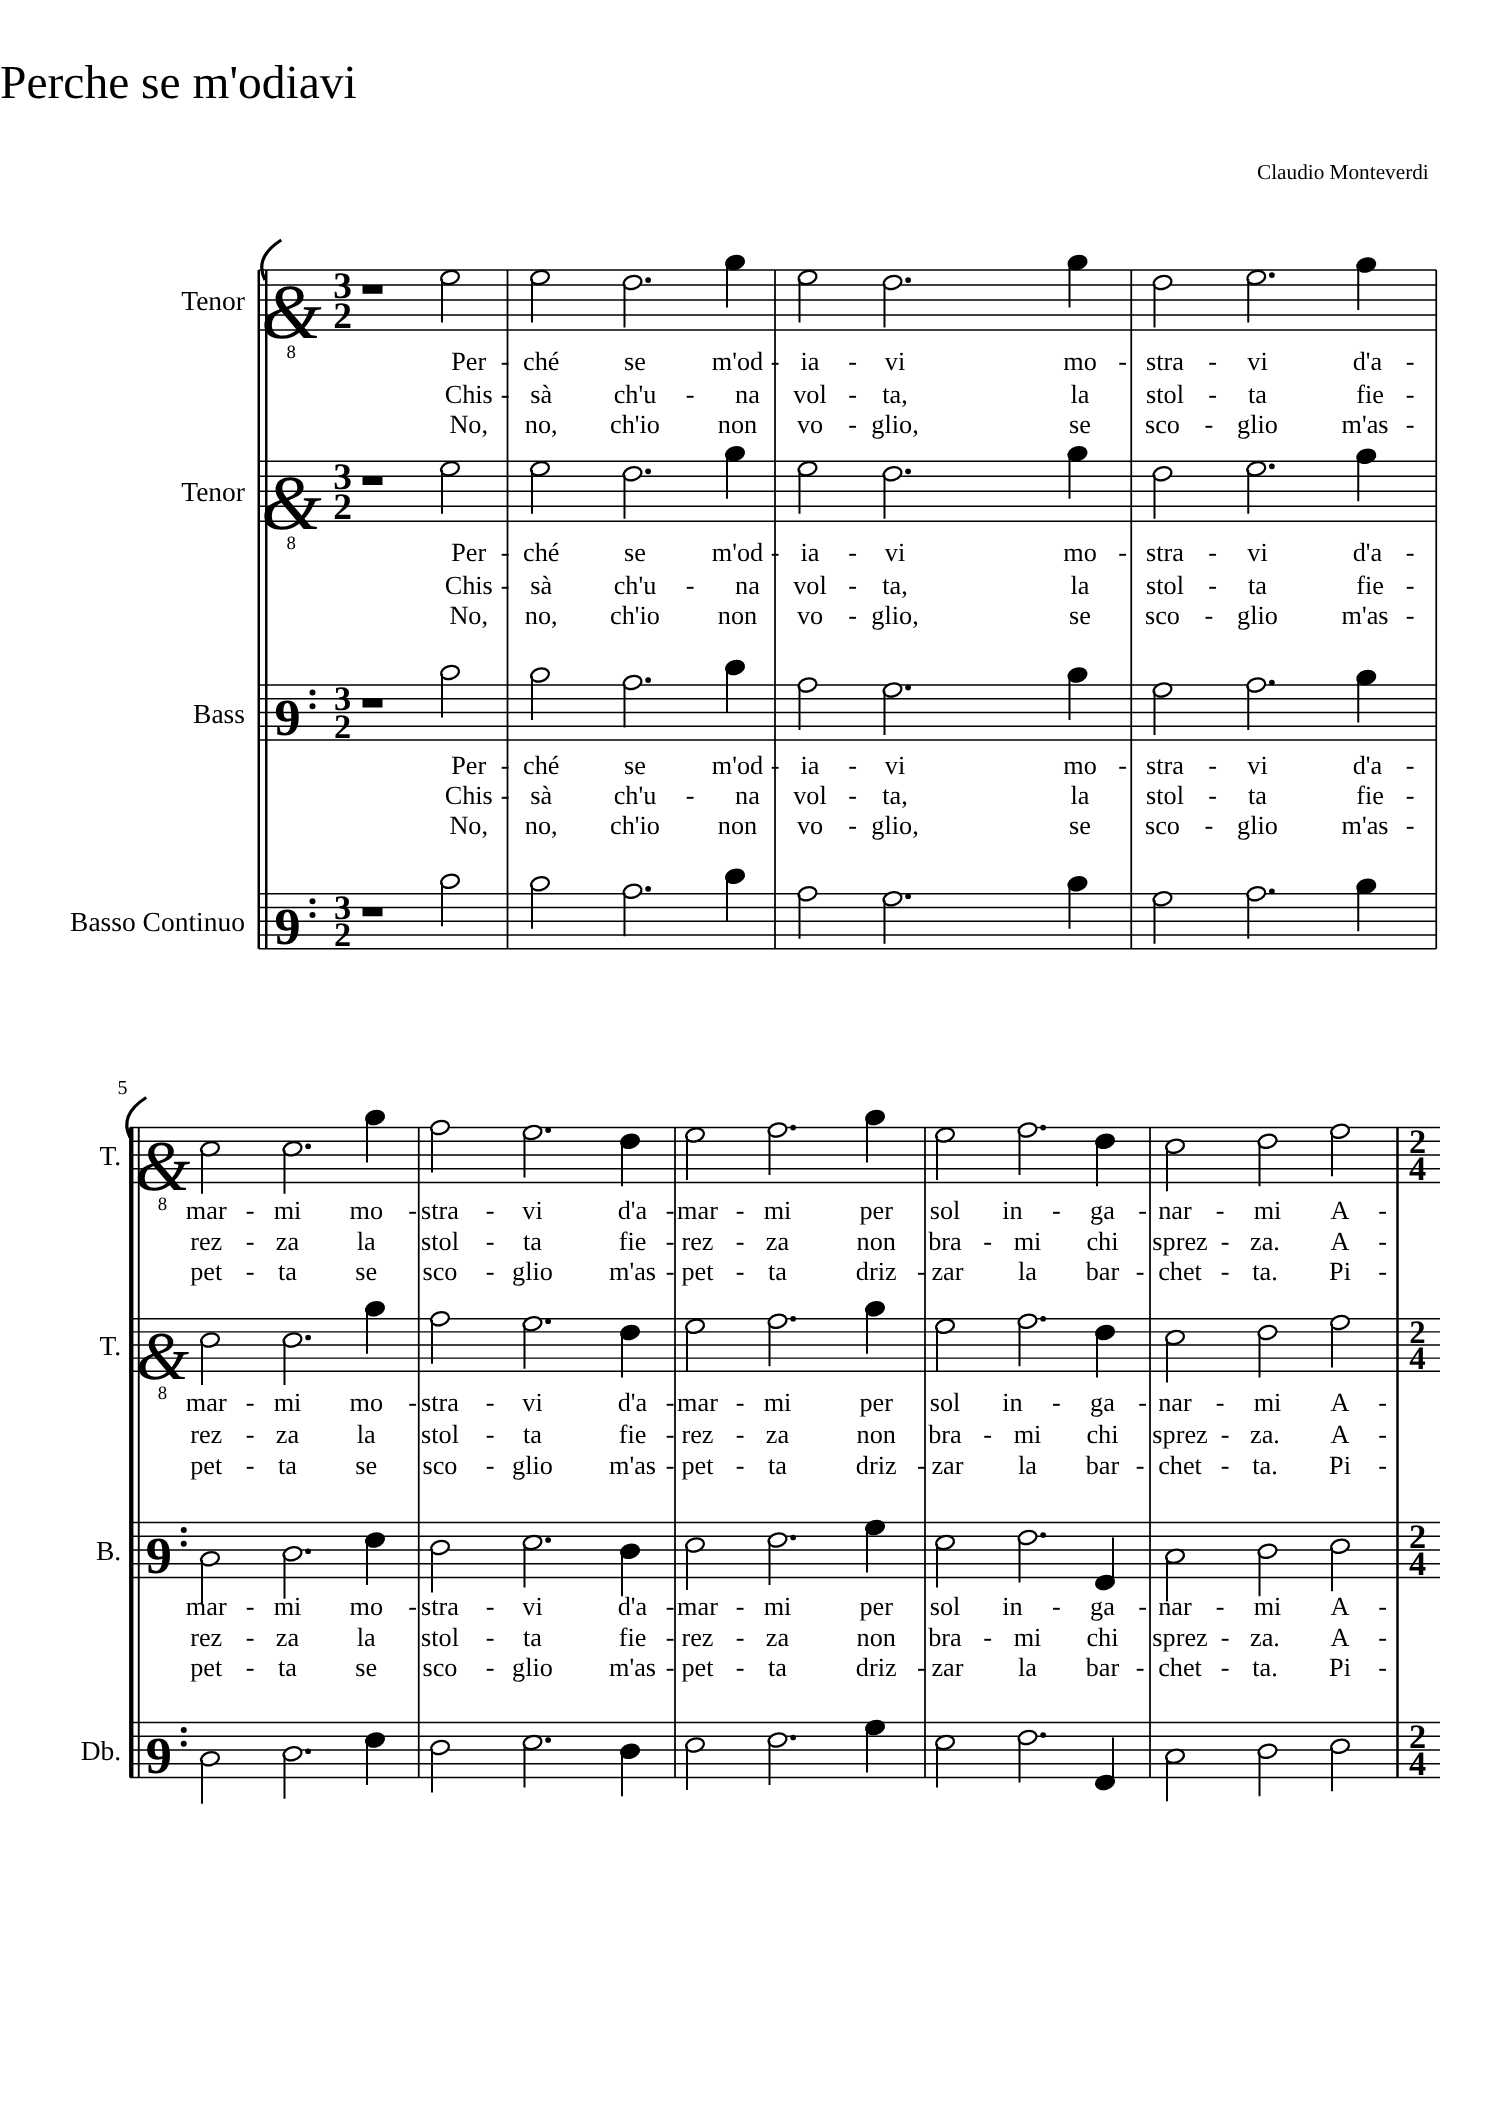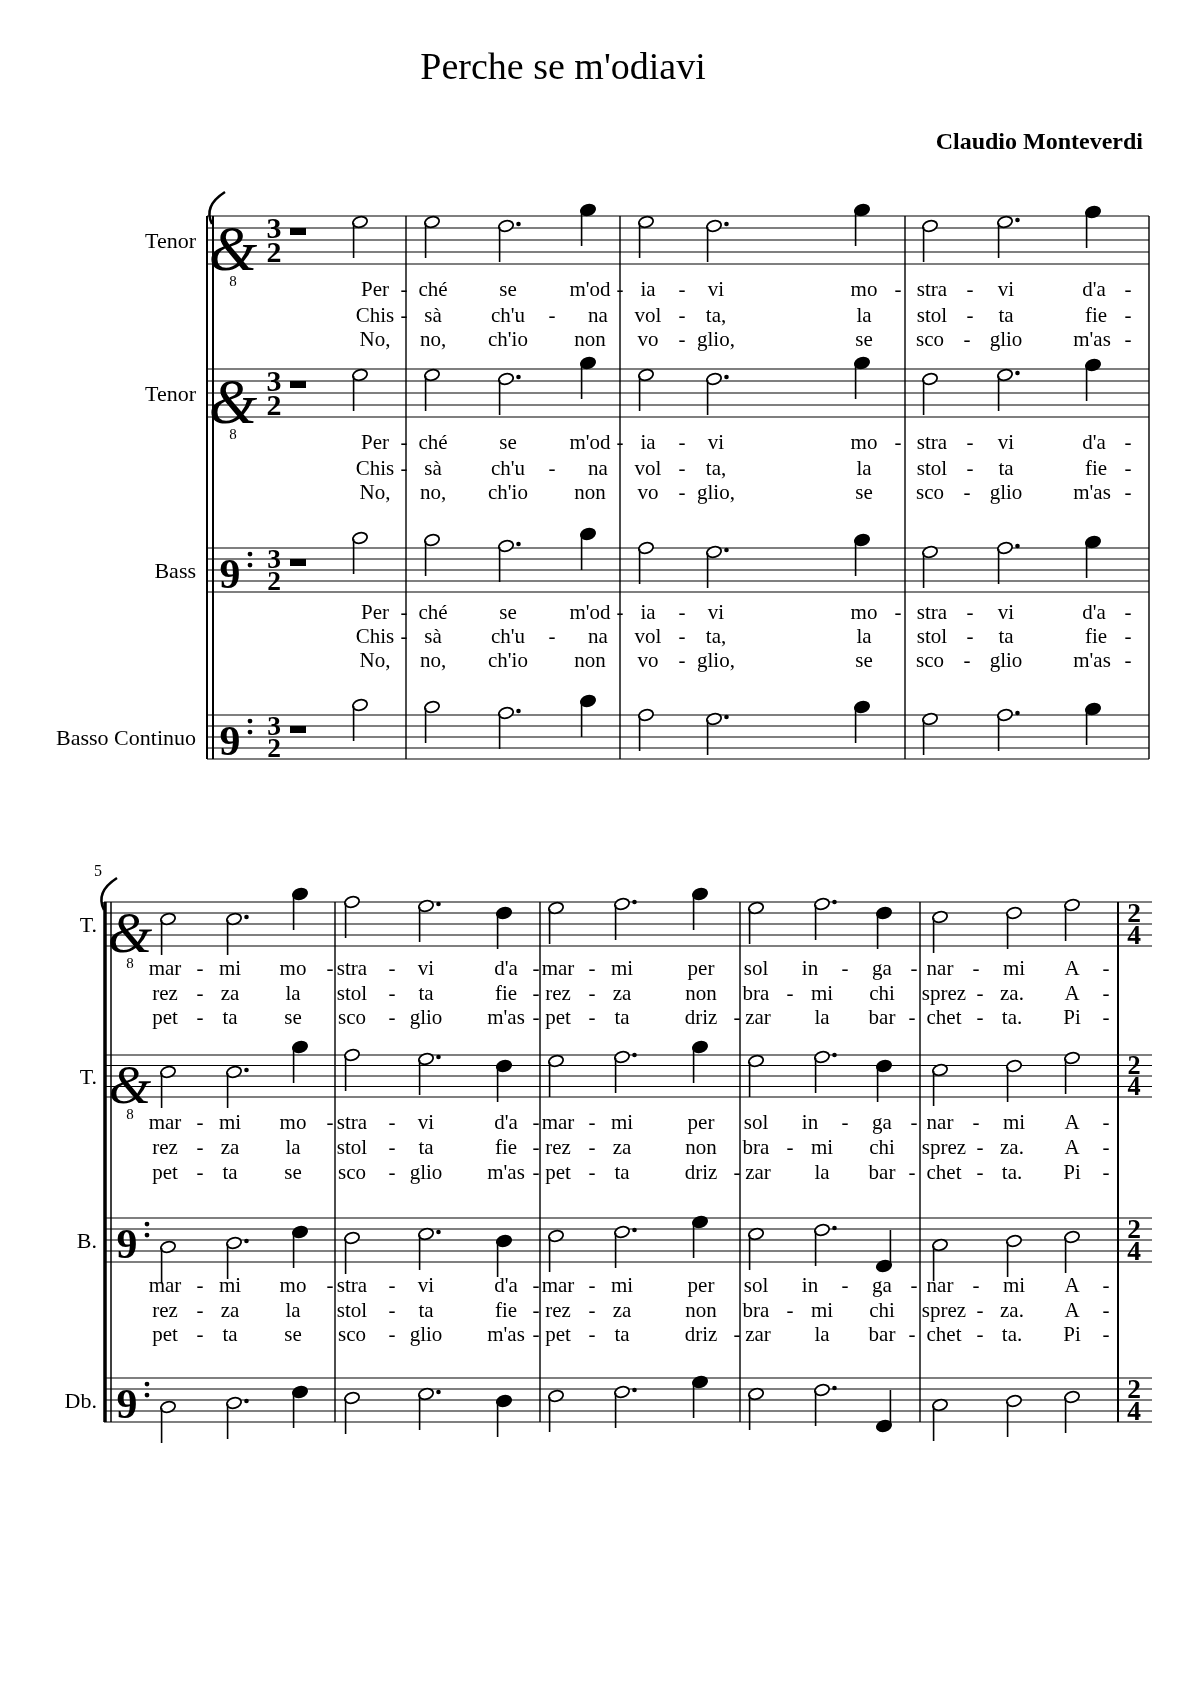--- a/index.html
+++ b/index.html
@@ -1,19 +1,19 @@
 <!DOCTYPE html>
 <html><head>
 <meta charset="utf-8">
 <style>
   html,body{margin:0;padding:0;background:#ffffff;}
   body{width:1200px;height:1697px;position:relative;font-family:"Liberation Serif",serif;color:#000;}
   .abs{position:absolute;}
-  #title{left:0;top:44px;width:1126px;text-align:center;font-size:38px;font-weight:normal;margin:0;}
-  #composer{right:57px;top:128px;font-size:24px;font-weight:bold;}
+  #title{left:0;top:44px;width:1126px;text-align:left;font-size:38px;font-weight:normal;margin:0;}
+  #composer{right:57px;top:128px;font-size:17px;}
   #measure-number{left:94px;top:862px;font-size:16px;}
   #score{left:0;top:0;}
   svg text{user-select:none;}
 </style>
 </head>
 <body>
 
 <div class="page">
   <h1 id="title" class="abs">Perche se m'odiavi</h1>
   <div id="composer" class="abs">Claudio Monteverdi</div>

